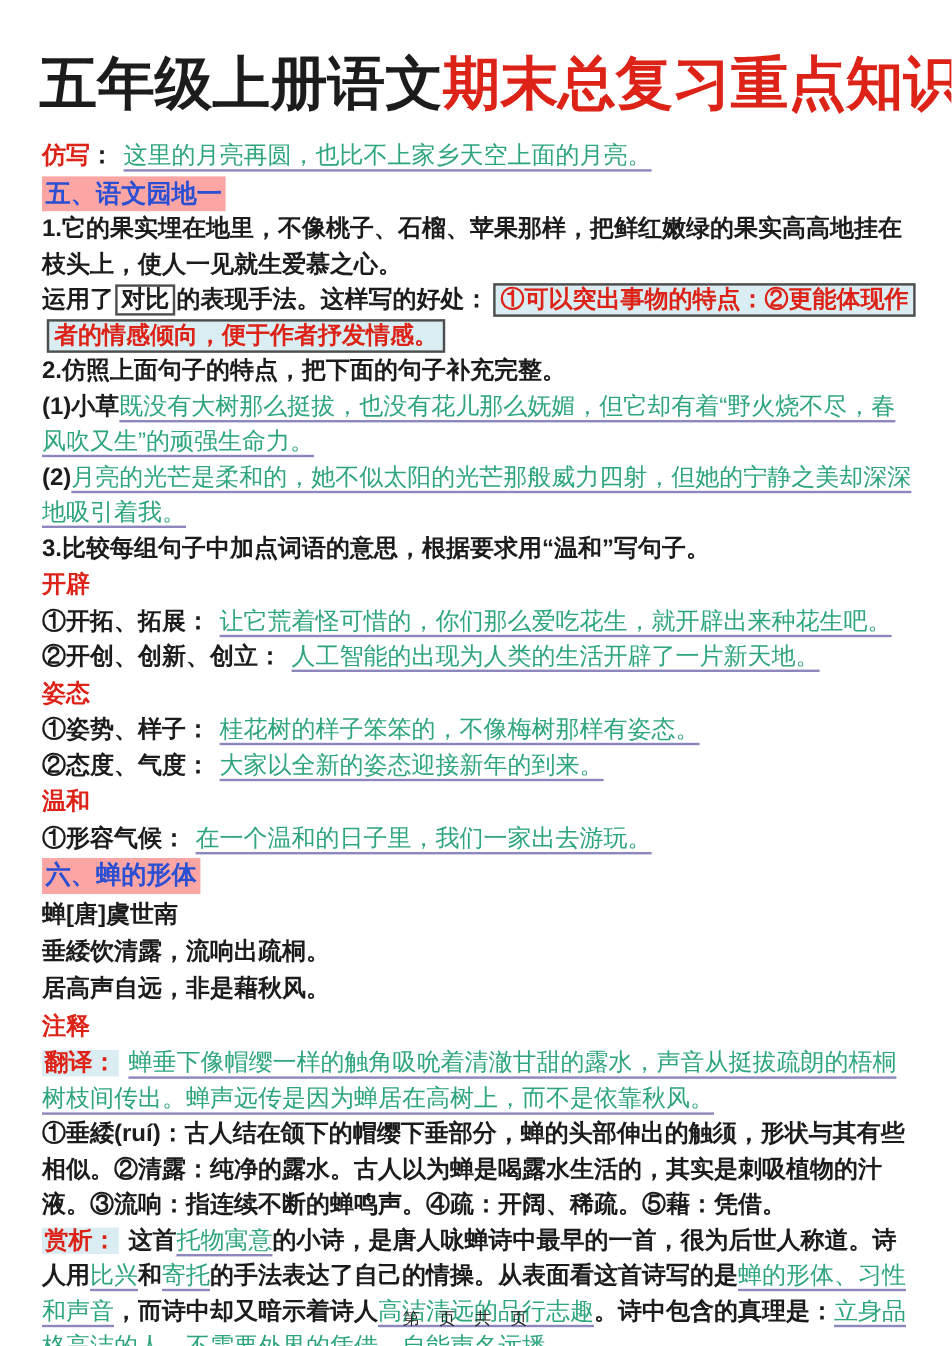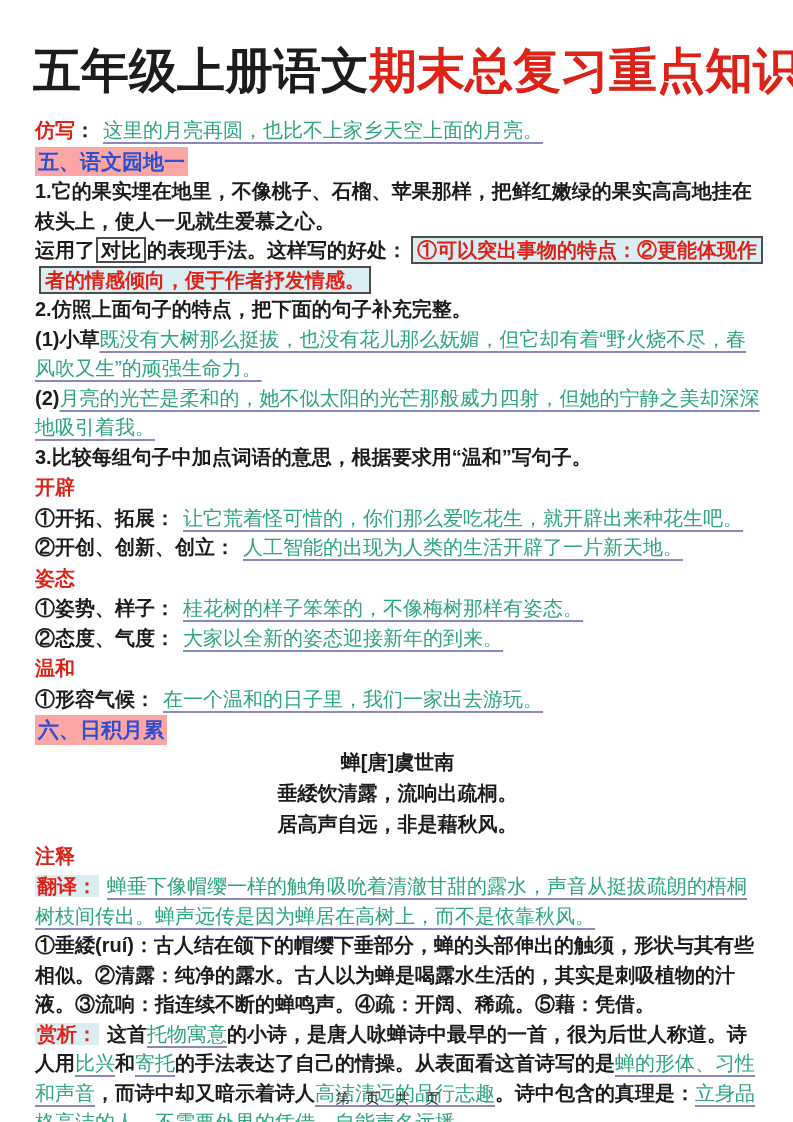--- a/index.html
+++ b/index.html
@@ -66,21 +66,21 @@
     color:#dd2218;
     font-weight:800;
     background:#d9edf2;
     border:2px solid #4d4d4d;
     padding:1px 4px;
     margin-left:4px;
     -webkit-box-decoration-break:clone;
     box-decoration-break:clone;
     line-height:29px;
   }
-  .poem{text-align:center;margin:2px 0;}
+  .poem{text-align:left;margin:2px 0;}
   .poem-line{
     margin:0;
     font-size:20px;
     line-height:31px;
     font-weight:800;
     color:#1c1c1c;
   }
   .footer{
     position:absolute;
     left:0;right:12px;
@@ -118,21 +118,21 @@
   <p class="line"><span class="blk">①开拓、拓展：</span><span class="sp"></span><span class="grn">让它荒着怪可惜的，你们那么爱吃花生，就开辟出来种花生吧。</span></p>
   <p class="line"><span class="blk">②开创、创新、创立：</span><span class="sp"></span><span class="grn">人工智能的出现为人类的生活开辟了一片新天地。</span></p>
 
   <h3 class="word-red">姿态</h3>
   <p class="line"><span class="blk">①姿势、样子：</span><span class="sp"></span><span class="grn">桂花树的样子笨笨的，不像梅树那样有姿态。</span></p>
   <p class="line"><span class="blk">②态度、气度：</span><span class="sp"></span><span class="grn">大家以全新的姿态迎接新年的到来。</span></p>
 
   <h3 class="word-red">温和</h3>
   <p class="line"><span class="blk">①形容气候：</span><span class="sp"></span><span class="grn">在一个温和的日子里，我们一家出去游玩。</span></p>
 
-  <h2 class="sec">六、日积月累</h2>
+  <h2 class="sec">六、蝉的形体</h2>
 
   <div class="poem">
     <p class="poem-line">蝉[唐]虞世南</p>
     <p class="poem-line">垂緌饮清露，流响出疏桐。</p>
     <p class="poem-line">居高声自远，非是藉秋风。</p>
   </div>
 
   <h3 class="word-red">注释</h3>
   <p class="line"><span class="lbl-red hl">翻译：</span><span class="sp"></span><span class="grn">蝉垂下像帽缨一样的触角吸吮着清澈甘甜的露水，声音从挺拔疏朗的梧桐树枝间传出。蝉声远传是因为蝉居在高树上，而不是依靠秋风。</span></p>
 

